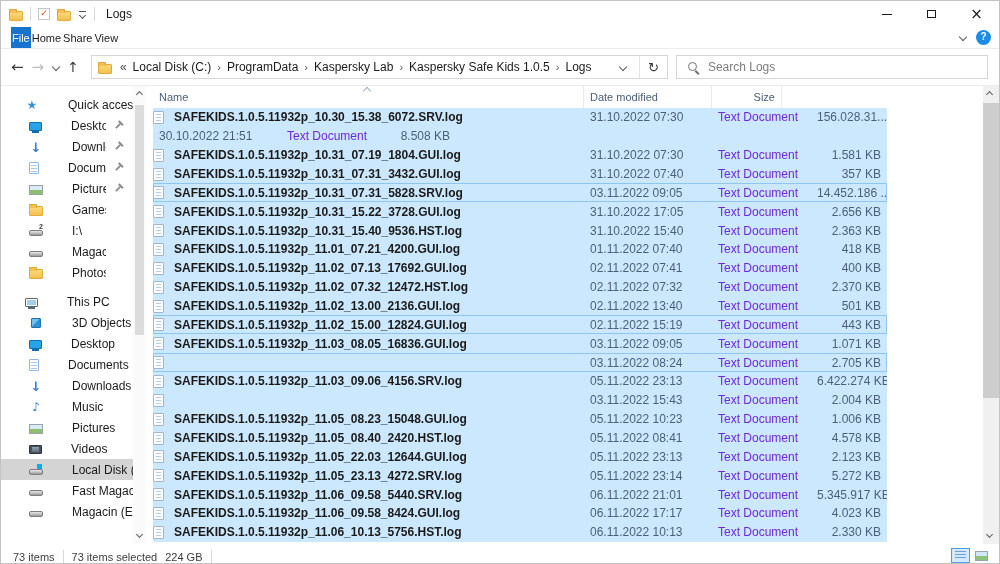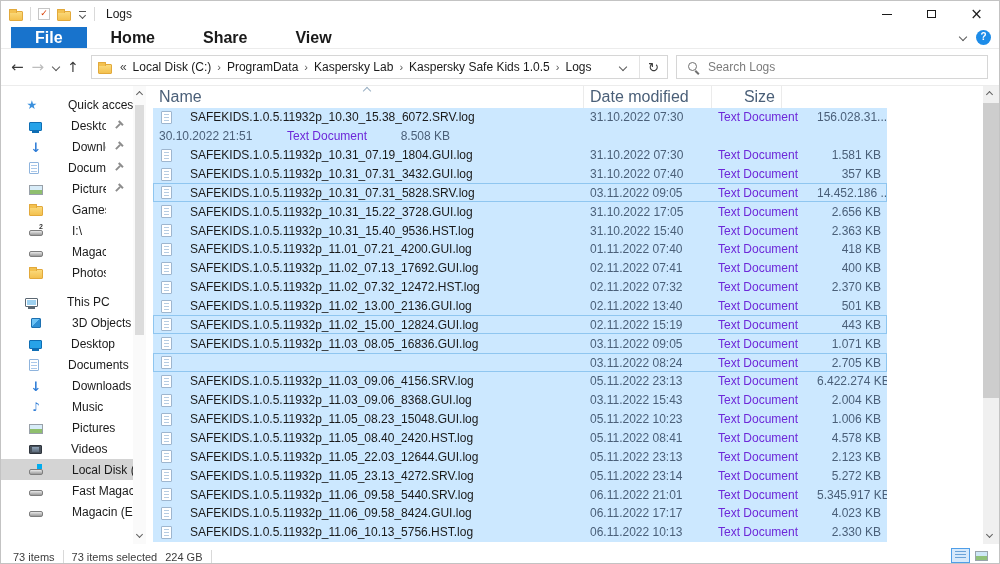--- a/index.html
+++ b/index.html
@@ -12,21 +12,21 @@
   .tb-sep { width:1px; height:14px; background:#d9d9d9; }
   .title-text { margin-left:4px; font-size:12px; }
   .win-controls { margin-left:auto; display:flex; height:100%; }
   .win-btn { width:45px; height:100%; display:flex; align-items:center; justify-content:center; }
   .min-glyph { width:10px; height:1px; background:#1a1a1a; }
   .max-glyph { width:9px; height:8px; border:1px solid #1a1a1a; }
   .close-glyph { font-size:15px; line-height:10px; color:#1a1a1a; font-family:"DejaVu Sans",sans-serif; }
 
   
   .ribbon { height:22px; display:flex; align-items:stretch; border-bottom:1px solid #ececec; flex:none; }
-  .tab { padding:0 24px; display:flex; align-items:center; font-size:16px;font-weight:bold; }
+  .tab { padding:0 1px; display:flex; align-items:center; font-size:11px; }
   .tab.active { background:#1873cc; color:#fff; margin-left:10px; }
   .ribbon-right { margin-left:auto; display:flex; align-items:center; gap:10px; padding-right:8px; }
   .help-icon { width:15px; height:15px; border-radius:50%; background:#1d8ce8; position:relative; }
   .help-icon::before { content:"?"; position:absolute; left:0; top:1px; width:100%; text-align:center; color:#fff; font-size:10px; font-weight:bold; }
 
   
   .navbar { height:37px; display:flex; align-items:center; padding:0 8px 0 10px; gap:8px; border-bottom:1px solid #ececec; flex:none; }
   .nav-glyph { font-size:15px; line-height:1; font-family:"DejaVu Sans",sans-serif; }
   .back-c { color:#3b3b3b; } .fwd-c { color:#bdbdbd; } .up-c { color:#3b3b3b; font-size:14px; }
   .chev { width:7px; height:7px; position:relative; }
@@ -64,30 +64,30 @@
   .pin-icon::after { content:""; position:absolute; left:4px; top:2px; width:2px; height:6px; background:#8c8c8c; }
   .side-scroll { width:13px; flex:none; background:#fafafa; display:flex; flex-direction:column; align-items:center; }
   .scroll-arrow { width:13px; height:15px; position:relative; flex:none; }
   .scroll-arrow::before { content:""; position:absolute; left:4px; top:6px; width:4px; height:4px; border-right:1.2px solid #606060; border-bottom:1.2px solid #606060; }
   .arrow-up::before { transform:rotate(-135deg); }
   .arrow-down::before { transform:rotate(45deg); top:3px; }
   .side-thumb { width:9px; height:230px; background:#dcdcdc; margin-top:4px; border-radius:0; }
 
   
   .filearea { flex:1; display:flex; flex-direction:column; overflow:hidden; padding-left:7px; position:relative; }
-  .list-header { height:22px; display:flex; flex:none; color:#4a5f78; font-size:16px; position:relative; align-items:center; }
+  .list-header { height:22px; display:flex; flex:none; color:#4a5f78; font-size:11px; position:relative; align-items:center; }
   .hcell { padding-left:6px; height:100%; display:flex; align-items:center; border-right:1px solid #ebebeb; }
   .col-name { width:431px; } .col-date { width:128px; } .col-type { width:105px; } .col-size { width:70px; justify-content:flex-end; padding-right:6px; }
   .sort-asc-icon { position:absolute; left:210px; top:0; width:8px; height:6px; }
   .sort-asc-icon::before { content:""; position:absolute; left:1px; top:2px; width:5px; height:5px; border-left:1.2px solid #9ab0c4; border-top:1.2px solid #9ab0c4; transform:rotate(45deg); }
   .rows { flex:1; overflow:hidden; }
   .file-row { height:18.87px; width:734px; display:flex; align-items:center; background:#cce8ff; }
   .file-row.focused { box-shadow:inset 0 0 0 1px #8fc6f0; }
   .cell { overflow:hidden; white-space:nowrap; }
-  .c-name { width:431px; display:flex; align-items:center; gap:18px; padding-left:8px; }
+  .c-name { width:431px; display:flex; align-items:center; gap:10px; padding-left:0;font-weight:bold; }
   .c-date { width:128px; padding-left:6px; color:#4a5f78; }
   .c-type { width:105px; padding-left:6px; color:#6d28d9; }
   .c-size { width:70px; text-align:right; padding-right:6px; color:#4a5f78; }
   .file-icon { width:11px; height:13px; background:#fff; border:1px solid #9eb6cf; border-radius:1px; position:relative; flex:none; }
   .file-icon::before { content:""; position:absolute; left:2px; right:2px; top:2px; bottom:2px; background:repeating-linear-gradient(#b6cce2 0 1px, transparent 1px 3px); }
 
   
   .vscroll { width:16px; flex:none; background:#f0f0f0; display:flex; flex-direction:column; align-items:center; }
   .vscroll .scroll-arrow { width:16px; }
   .v-thumb { width:16px; height:295px; background:#cdcdcd; margin-top:2px; }
@@ -464,21 +464,20 @@
               <span class="file-icon"></span>
               <span>SAFEKIDS.1.0.5.11932p_11.03_09.06_4156.SRV.log</span>
             </div>
             <div class="cell c-date">05.11.2022 23:13</div>
             <div class="cell c-type">Text Document</div>
             <div class="cell c-size">6.422.274 KB</div>
           </div>
           <div class="file-row selected">
             <div class="cell c-name">
               <span class="file-icon"></span>
-              <span>SAFEKIDS.1.0.5.11932p_11.03_09.06_8368.GUI.log</span>
             </div>
             <div class="cell c-date">03.11.2022 15:43</div>
             <div class="cell c-type">Text Document</div>
             <div class="cell c-size">2.004 KB</div>
           </div>
           <div class="file-row selected">
             <div class="cell c-name">
               <span class="file-icon"></span>
               <span>SAFEKIDS.1.0.5.11932p_11.05_08.23_15048.GUI.log</span>
             </div>

